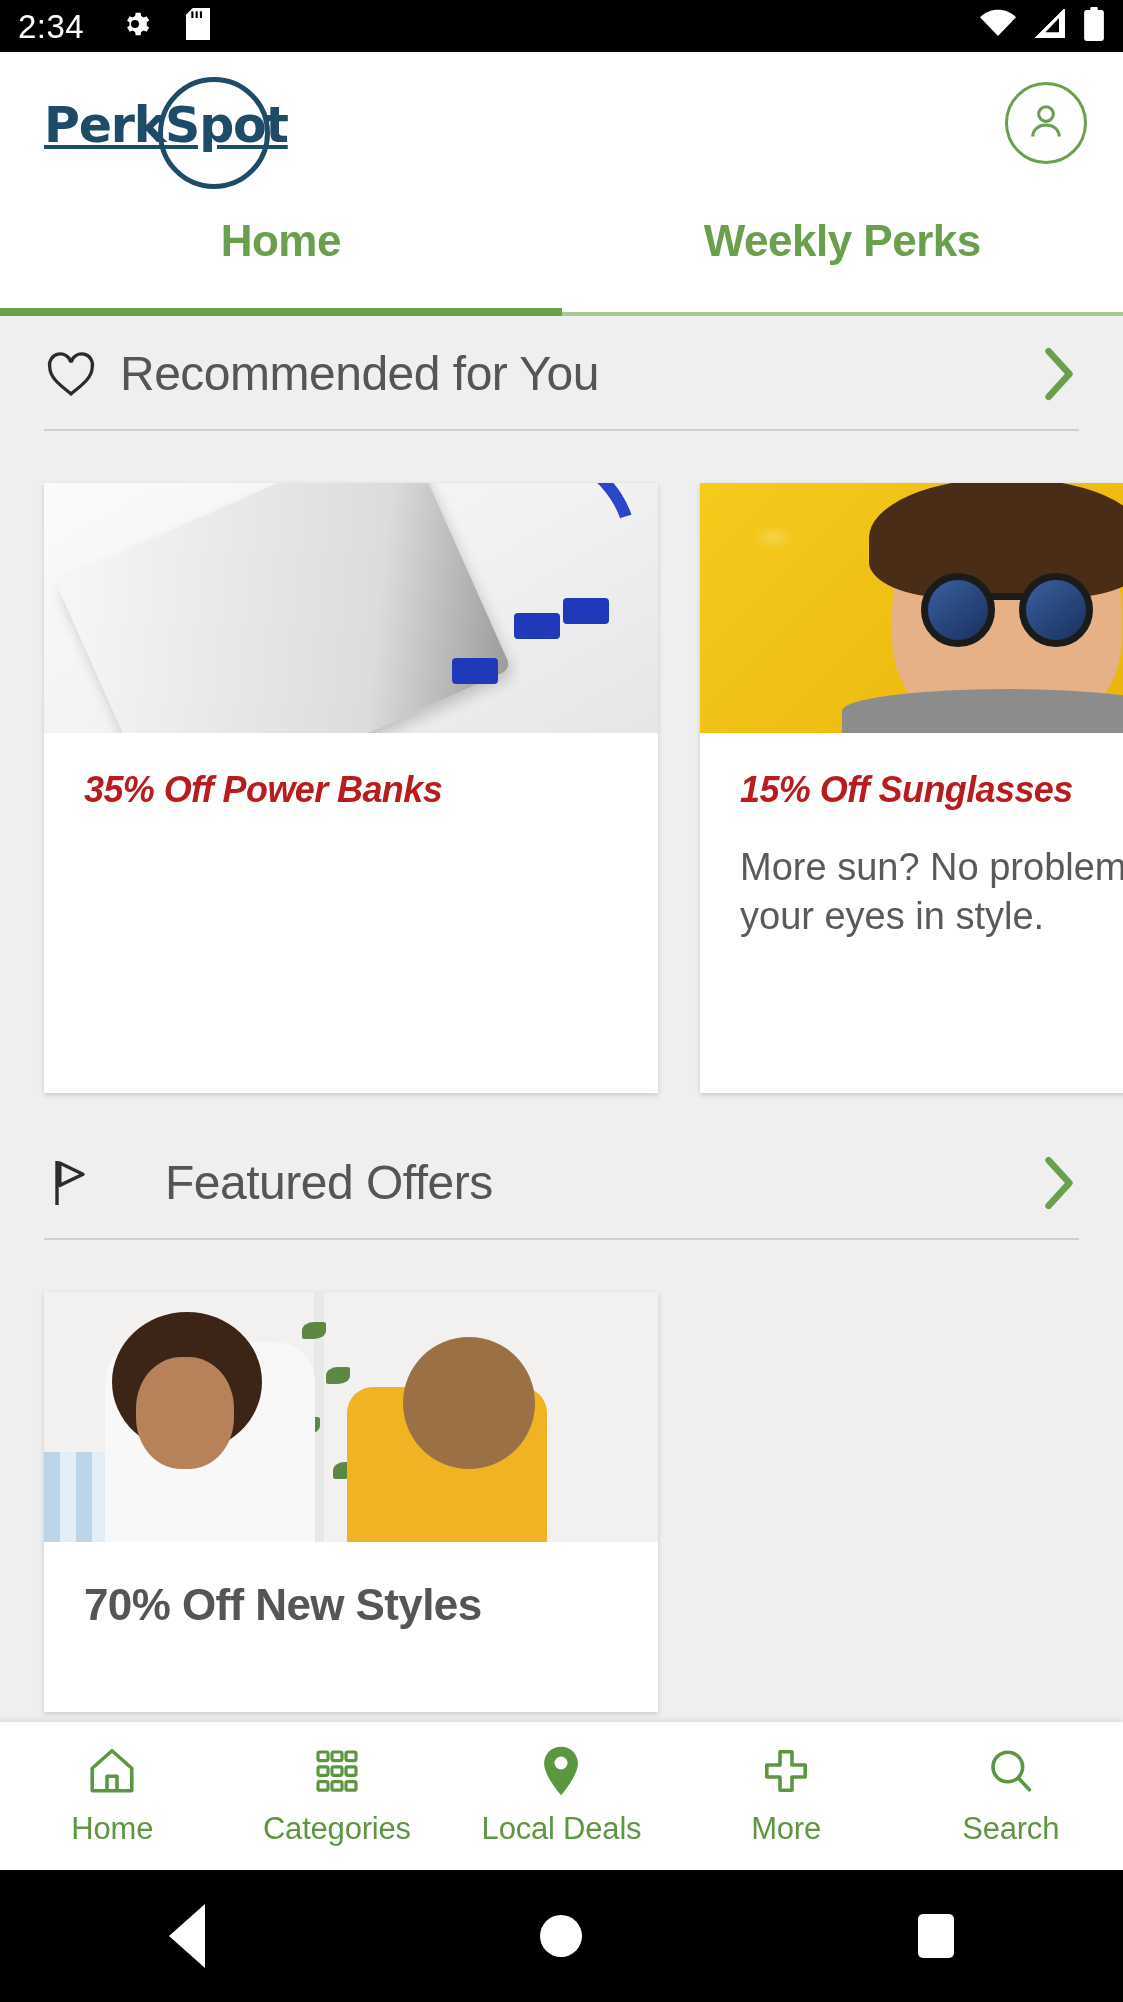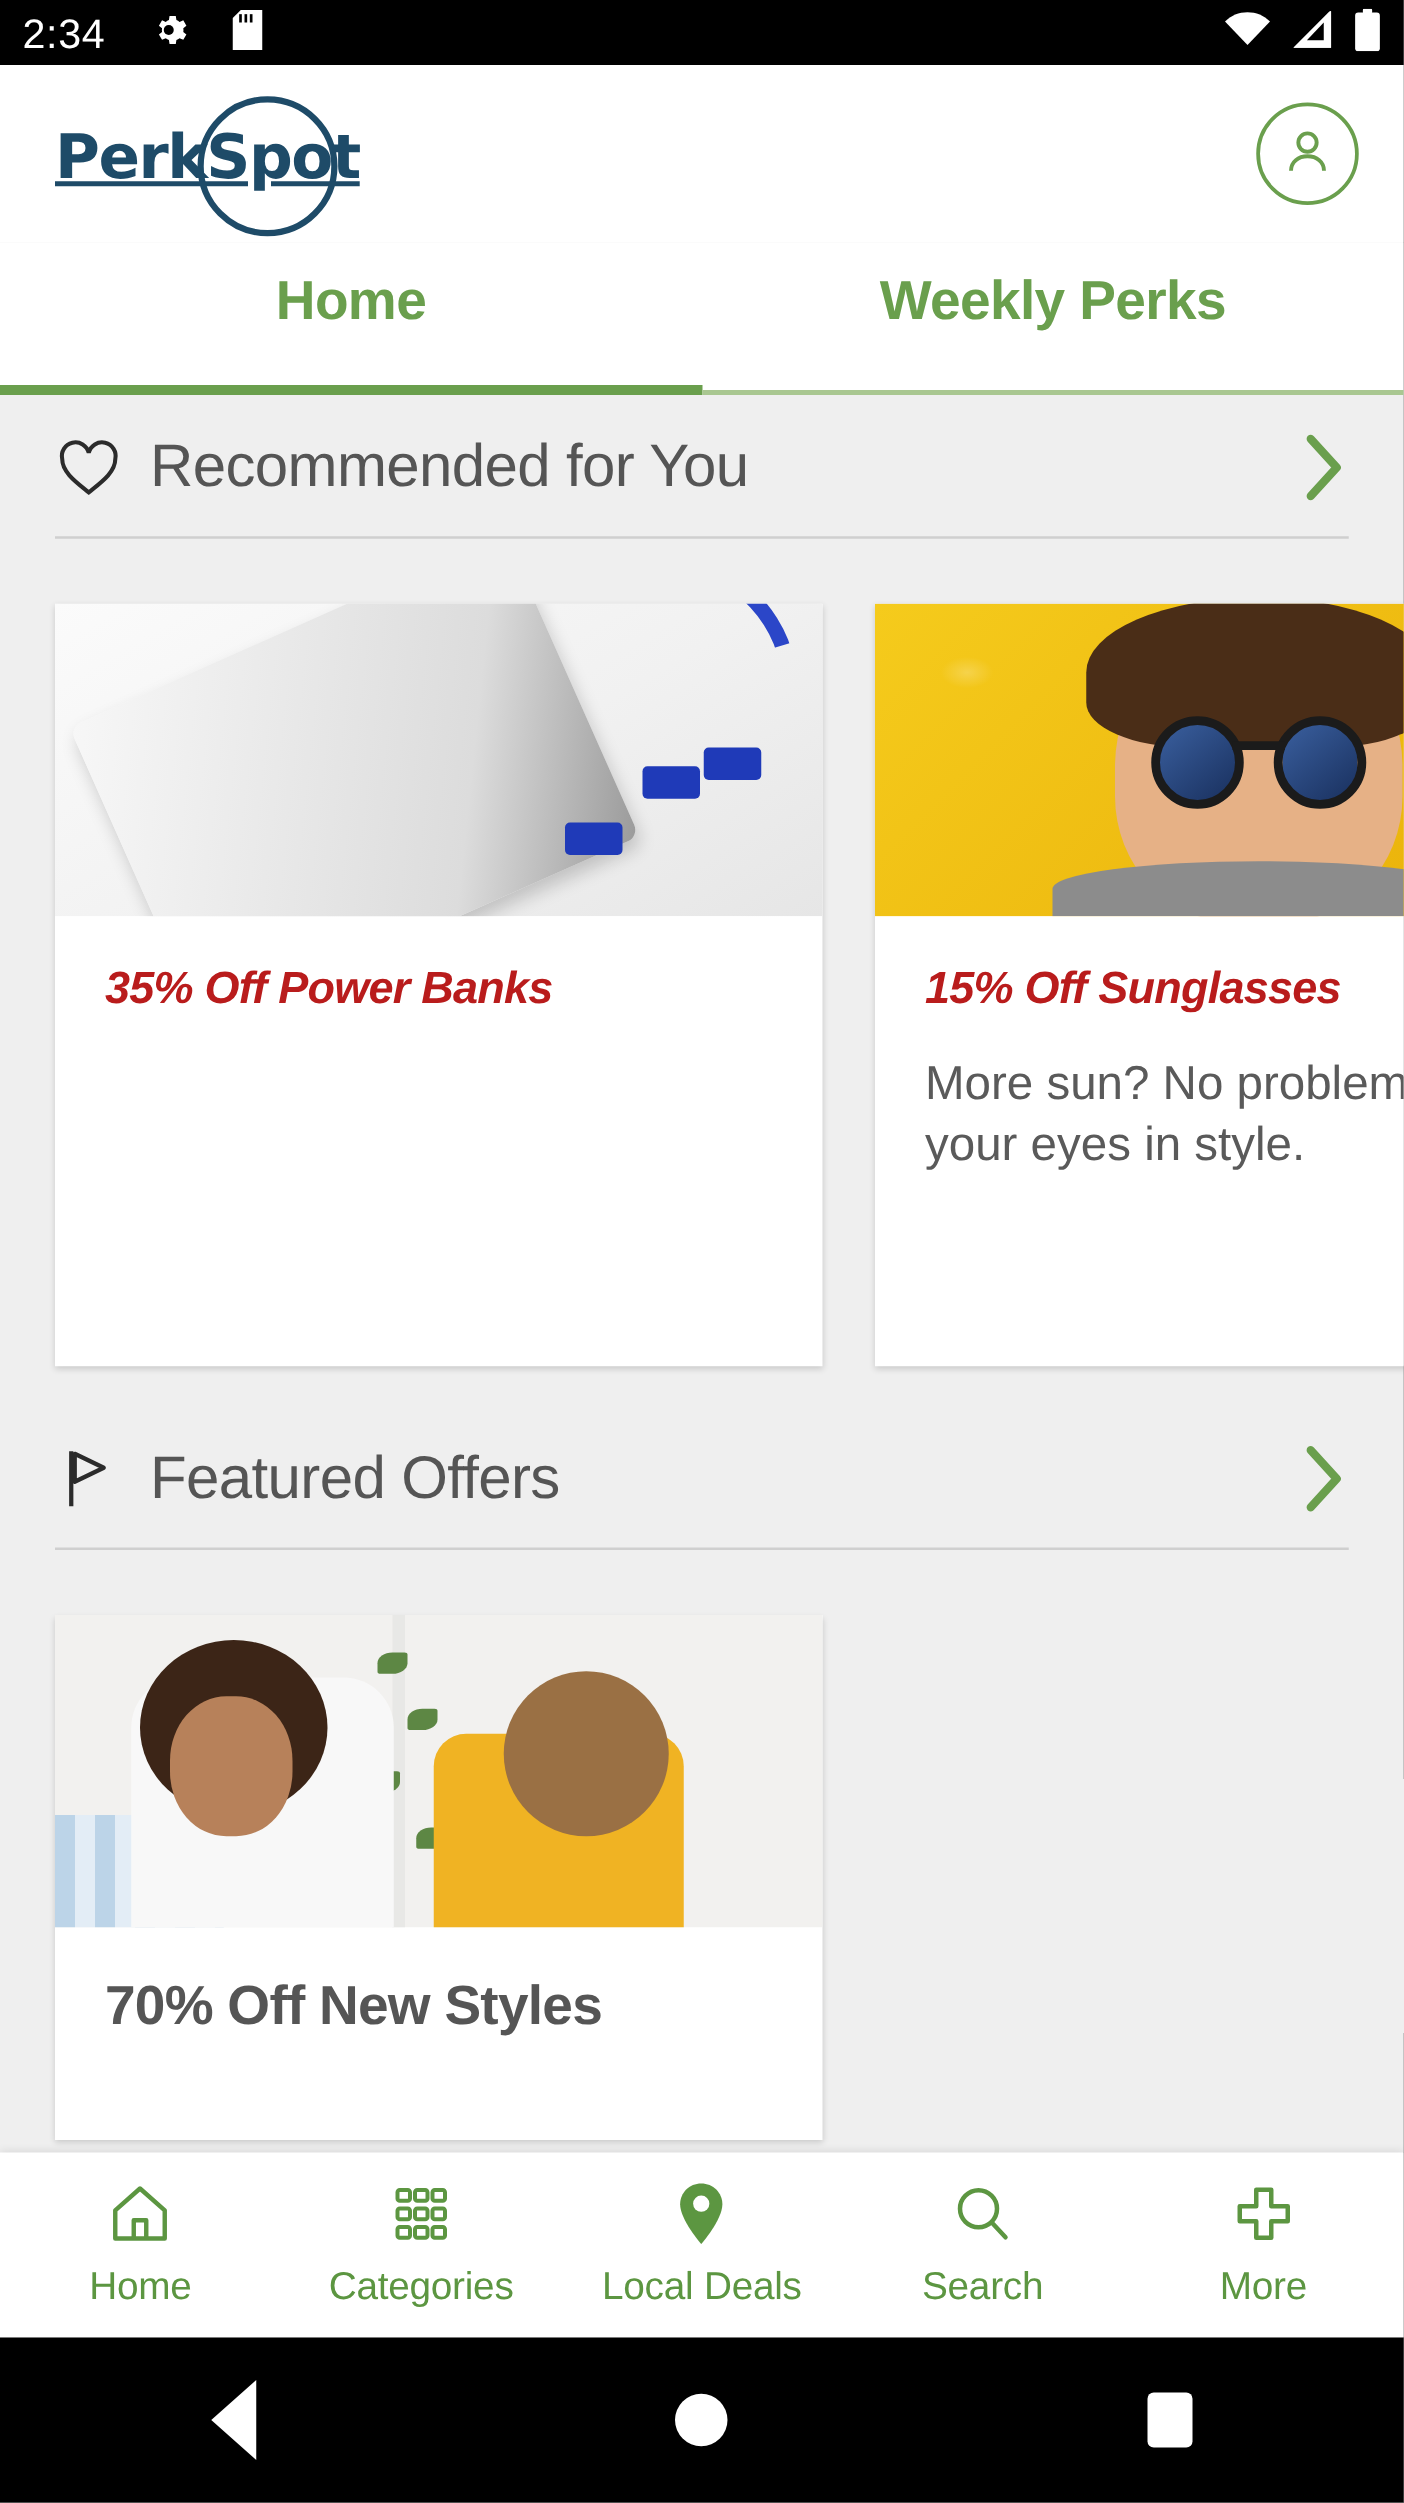--- a/index.html
+++ b/index.html
@@ -303,21 +303,21 @@
           </div>
         </div>
         <div class="card-body">
           <div class="card-title">15% Off Sunglasses</div>
           <div class="card-desc">More sun? No problem. Protect your eyes in style.</div>
         </div>
       </div>
 
     </div>
 
-    <div class="section-header" style="padding-top:62px;">
+    <div class="section-header" style="padding-top:62px;gap:45px;">
       <span class="section-icon">
         <svg width="48" height="52" viewBox="0 0 22 26" fill="none" stroke="#2b2b2b" stroke-width="1.7" stroke-linejoin="round">
           <path d="M4 2 L4 24"></path>
           <path d="M5.4 3 L17 8.6 L5.4 14.2 Z"></path>
         </svg>
       </span>
       <span class="section-title">Featured Offers</span>
       <span class="section-chevron">
         <svg width="40" height="54" viewBox="0 0 16 26" fill="none" stroke="#6a9f4d" stroke-width="3.2" stroke-linecap="round" stroke-linejoin="round">
           <path d="M3 2 L13 13 L3 24"></path>
@@ -387,37 +387,37 @@
         <svg width="40" height="52" viewBox="0 0 18 24" fill="#5c9641">
           <path d="M9 0.8C4.6 0.8 1.2 4.2 1.2 8.5 1.2 14.3 9 23.2 9 23.2S16.8 14.3 16.8 8.5C16.8 4.2 13.4 0.8 9 0.8z"></path>
           <circle cx="9" cy="8.3" r="3" fill="#fff"></circle>
         </svg>
       </span>
       <span class="nav-label">Local Deals</span>
     </div>
 
     <div class="nav-item">
       <span class="nav-icon">
+        <svg width="48" height="48" viewBox="0 0 24 24" fill="none" stroke="#5c9641" stroke-width="1.8" stroke-linejoin="round">
+          <path d="M9 2.4 L15 2.4 L15 9 L21.6 9 L21.6 15 L15 15 L15 21.6 L9 21.6 L9 15 L2.4 15 L2.4 9 L9 9 Z"></path>
+        </svg>
+      </span>
+      <span class="nav-label">More</span>
+    </div>
+
+    <div class="nav-item">
+      <span class="nav-icon">
         <svg width="48" height="48" viewBox="0 0 24 24" fill="none" stroke="#5c9641" stroke-width="1.8" stroke-linecap="round">
           <circle cx="10.4" cy="10" r="7.4"></circle>
           <path d="M15.8 15.6 L21.2 21.4"></path>
         </svg>
       </span>
       <span class="nav-label">Search</span>
     </div>
 
-    <div class="nav-item">
-      <span class="nav-icon">
-        <svg width="48" height="48" viewBox="0 0 24 24" fill="none" stroke="#5c9641" stroke-width="1.8" stroke-linejoin="round">
-          <path d="M9 2.4 L15 2.4 L15 9 L21.6 9 L21.6 15 L15 15 L15 21.6 L9 21.6 L9 15 L2.4 15 L2.4 9 L9 9 Z"></path>
-        </svg>
-      </span>
-      <span class="nav-label">More</span>
-    </div>
-
   </div>
 
   <div class="android-nav">
     <div class="and-btn">
       <div class="and-back"></div>
     </div>
     <div class="and-btn">
       <div class="and-home"></div>
     </div>
     <div class="and-btn">

